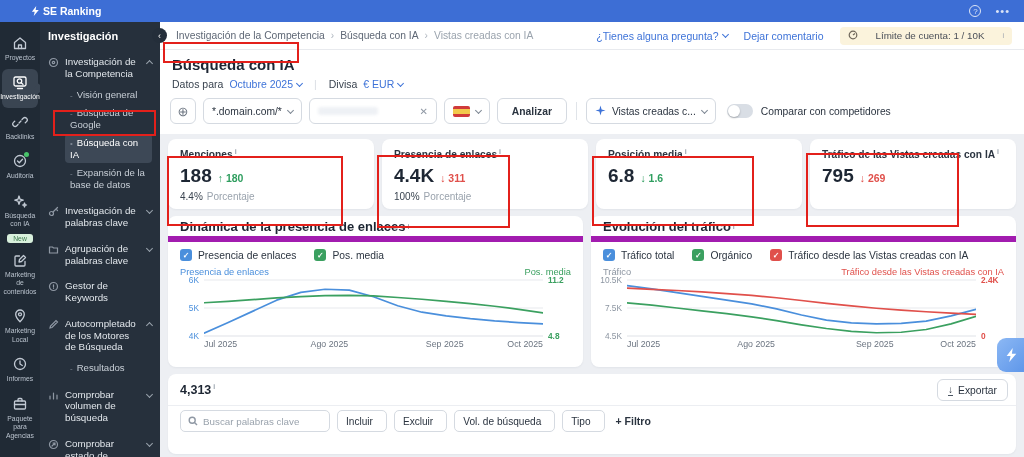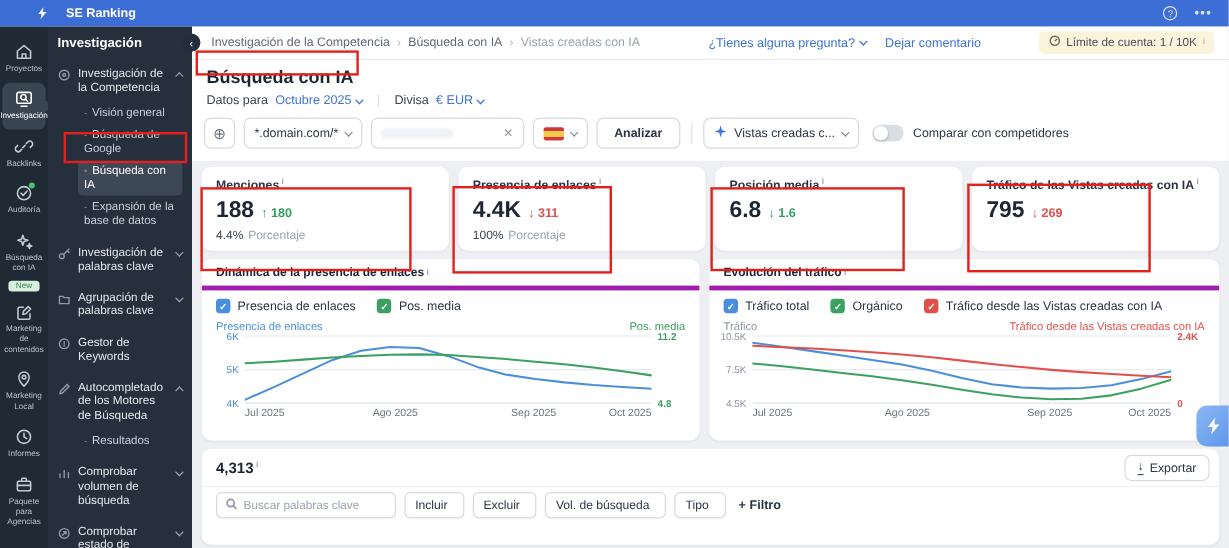--- a/index.html
+++ b/index.html
@@ -3,21 +3,21 @@
 <meta charset="utf-8">
 <style>
   * { margin:0; padding:0; box-sizing:border-box; }
   html,body { width:1024px; height:457px; overflow:hidden; background:#edeff3;
               font-family:"Liberation Sans", sans-serif; }
   body { position:relative; }
 
   
   .topbar { position:absolute; left:0; top:0; width:1024px; height:22px; background:#3d6ed5;
             display:flex; align-items:center; color:#fff; z-index:10; }
-  .logo { display:flex; align-items:flex-end; gap:15px; margin-left:30px; font-size:10.5px; font-weight:bold; }
+  .logo { display:flex; align-items:flex-end; gap:3px; margin-left:30px; font-size:10.5px; font-weight:bold; }
   .topbar-right { margin-left:auto; display:flex; align-items:center; gap:14px; margin-right:14px; }
   .help-circ { width:12px; height:12px; border:1px solid #dbe4f6; border-radius:50%; font-size:8px;
                display:flex; align-items:center; justify-content:center; color:#dbe4f6; }
   .dots { font-size:11px; letter-spacing:1px; color:#dbe4f6; line-height:10px; }
 
   
   .rail { position:absolute; left:0; top:22px; width:40px; height:435px; background:#202a35;
           display:flex; flex-direction:column; align-items:center; padding-top:8px; z-index:5; }
   .rail-item { width:36px; padding:5px 1px 6px; display:flex; flex-direction:column; align-items:center;
                gap:3px; color:#bac3ce; position:relative; border-radius:6px; margin-bottom:1px; }
@@ -58,21 +58,21 @@
                   background:#242e3a; color:#fff; font-size:9px; display:flex; align-items:center;
                   justify-content:center; z-index:8; }
   .crumbs { display:flex; align-items:center; gap:6px; font-size:10.3px; color:#5f6876; }
   .crumb-sep { color:#aeb5be; font-size:10px; }
   .crumb.dim { color:#9aa3ad; }
   .crumb-right { margin-left:auto; display:flex; align-items:center; gap:16px; }
   .blue-link { color:#3e73d8; font-size:10.5px; display:flex; align-items:center; gap:4px; }
   .chev-b { width:5px; height:5px; border-right:1.3px solid #3e73d8; border-bottom:1.3px solid #3e73d8;
             transform:rotate(45deg); display:inline-block; margin-top:-2px; }
   .limit-badge { background:#fbf3dc; border-radius:4px; padding:3px 8px; font-size:9.8px; color:#4a4f58;
-                 display:flex; align-items:center; gap:5px;margin-left:32px; }
+                 display:flex; align-items:center; gap:18px; }
   .limit-badge sup { font-size:7px; color:#9aa3ad; }
   .gauge svg { width:10px; height:10px; stroke:#6f675a; fill:none; stroke-width:1.2; }
 
   
   .pagehead { background:#fff; padding:4px 12px 10px 8px; }
   .page-title { font-size:15px; font-weight:bold; color:#1d2633; padding:2px 4px; }
   .meta-row { display:flex; align-items:center; gap:6px; font-size:10.5px; color:#39434f; margin:3px 0 8px 4px; }
   .meta-row .sep { color:#d8dce2; margin:0 6px; }
   .blue-sel { color:#3e73d8; display:flex; align-items:center; gap:4px; }
   .filter-row { display:flex; align-items:center; gap:7px; margin-left:2px; }
@@ -110,22 +110,22 @@
   .m-value { font-size:19px; font-weight:bold; color:#1d2633; }
   .m-delta { font-size:10.5px; font-weight:bold; }
   .m-delta.pos { color:#2f9e5f; } .m-delta.neg { color:#e0504b; }
   .m-sub { font-size:10px; margin-top:4px; }
   .m-sub .sv { color:#39434f; } .m-sub .sl { color:#9aa3ad; margin-left:4px; }
 
   
   .charts { display:flex; gap:8px; margin-top:7px; }
   .chart-card { height:151px; overflow:hidden; }
   .chart-card.c0 { width:415px; } .chart-card.c1 { flex:1; }
-  .ch-head { height:26px; display:flex; align-items:center; padding:0 12px; font-size:10px;
-             font-weight:bold; color:#1d2633; border-bottom:4px solid #a21caf; }
+  .ch-head { height:26px; display:flex; align-items:center; padding:0 12px; font-size:13px;
+             font-weight:bold; color:#1d2633; border-bottom:6px solid #a21caf; }
   .legend { display:flex; gap:18px; padding:7px 12px 4px; }
   .lg-item { display:flex; align-items:center; gap:6px; font-size:10.3px; color:#2b3440; }
   .cb { width:12px; height:12px; border-radius:3px; display:flex; align-items:center; justify-content:center; }
   .cb::after { content:"✓"; color:#fff; font-size:8px; font-weight:bold; }
   .axlabels { display:flex; justify-content:space-between; padding:2px 12px; font-size:9.3px; }
   .plot-row { display:flex; padding:0 10px; }
   .yticks { position:relative; font-size:8.3px; }
   .yticks-l { width:26px; } .yticks-r { width:30px;font-weight:bold; }
   .yticks span { position:absolute; transform:translateY(-50%); }
   .yticks-l span { right:5px; } .yticks-r span { left:5px; }

